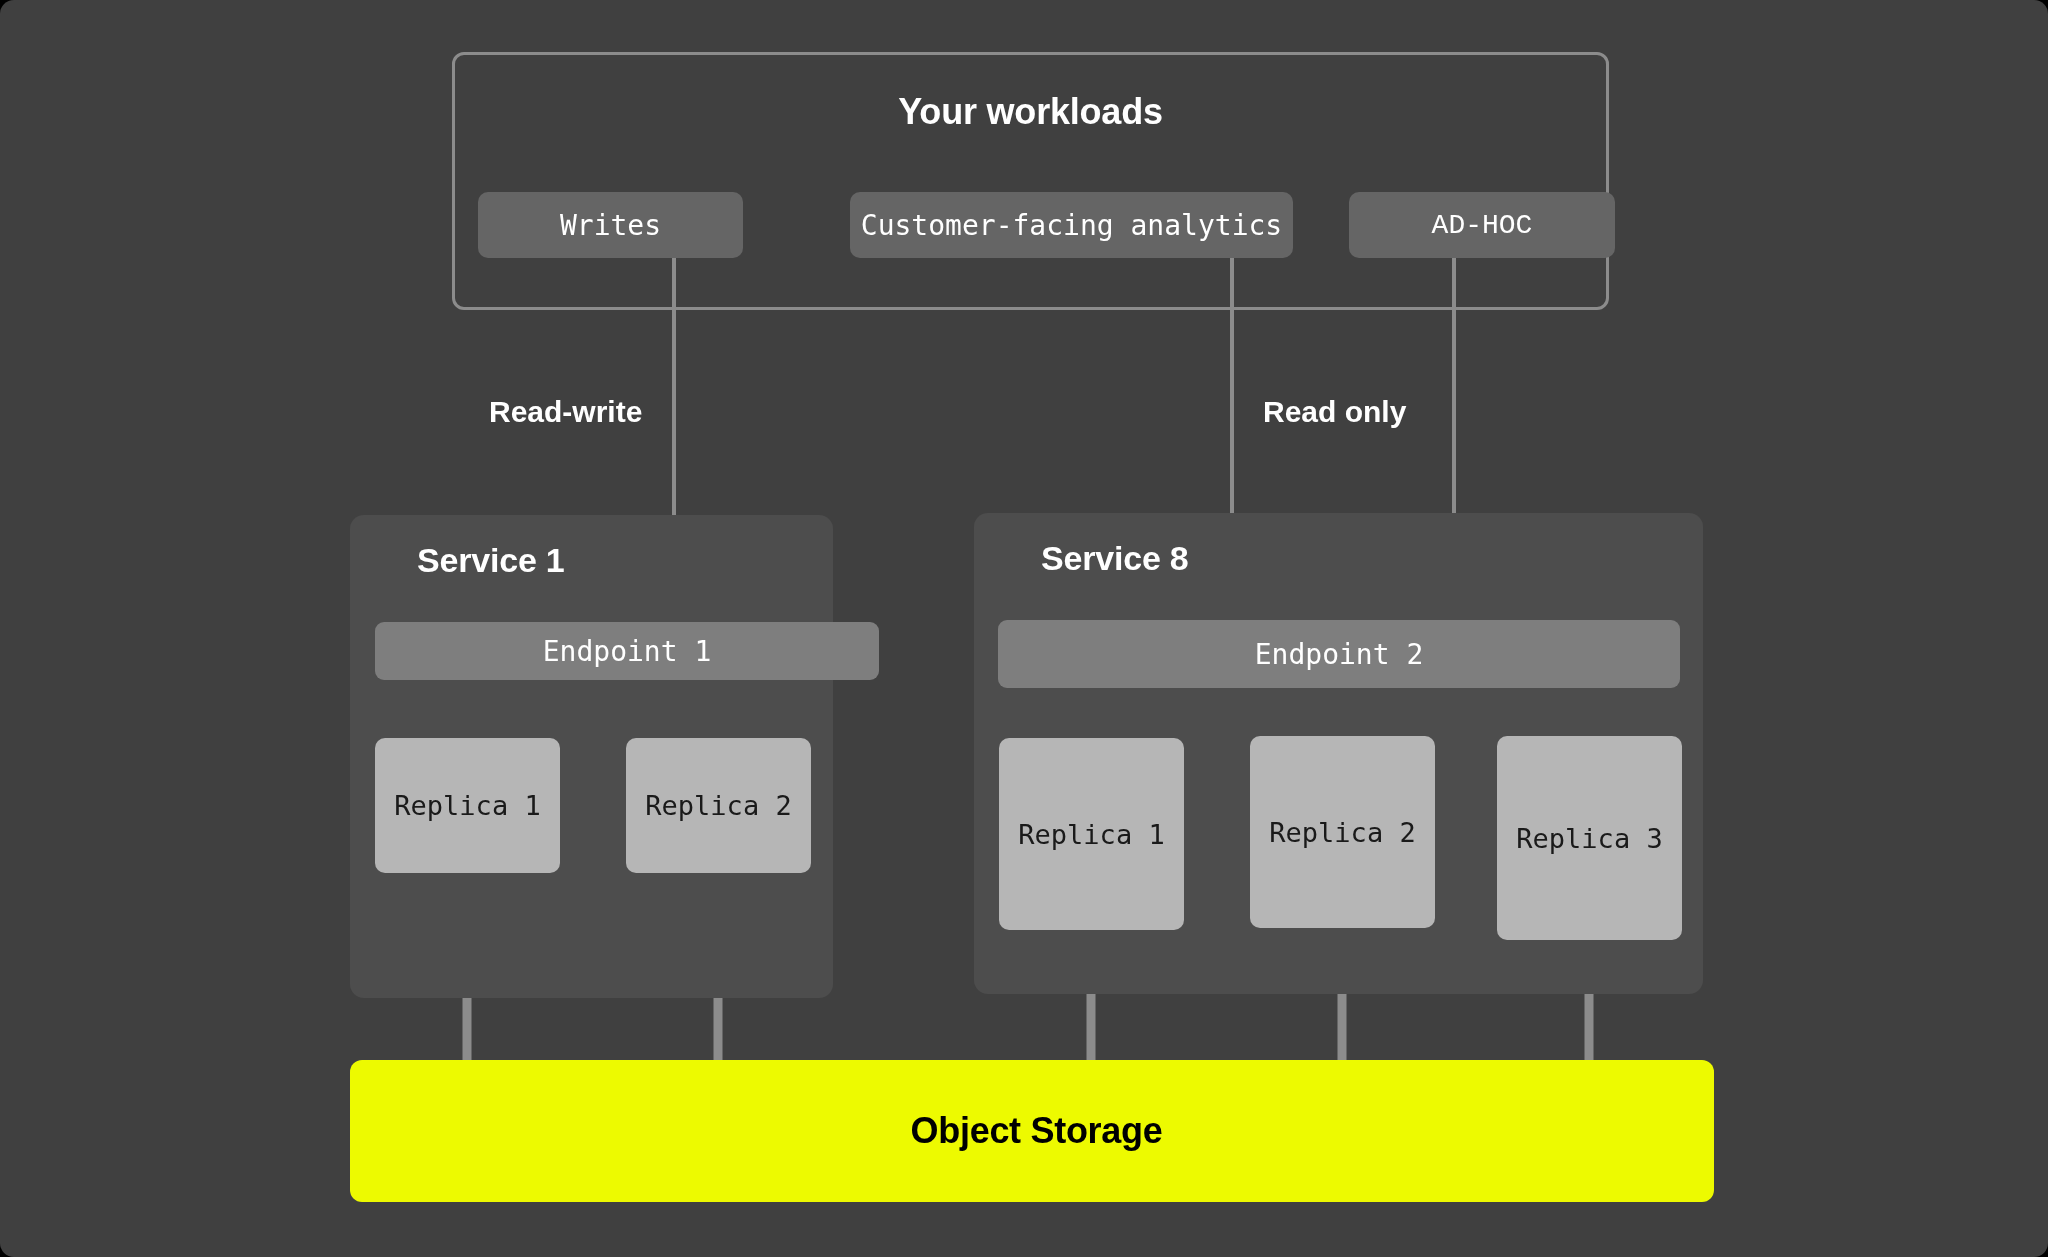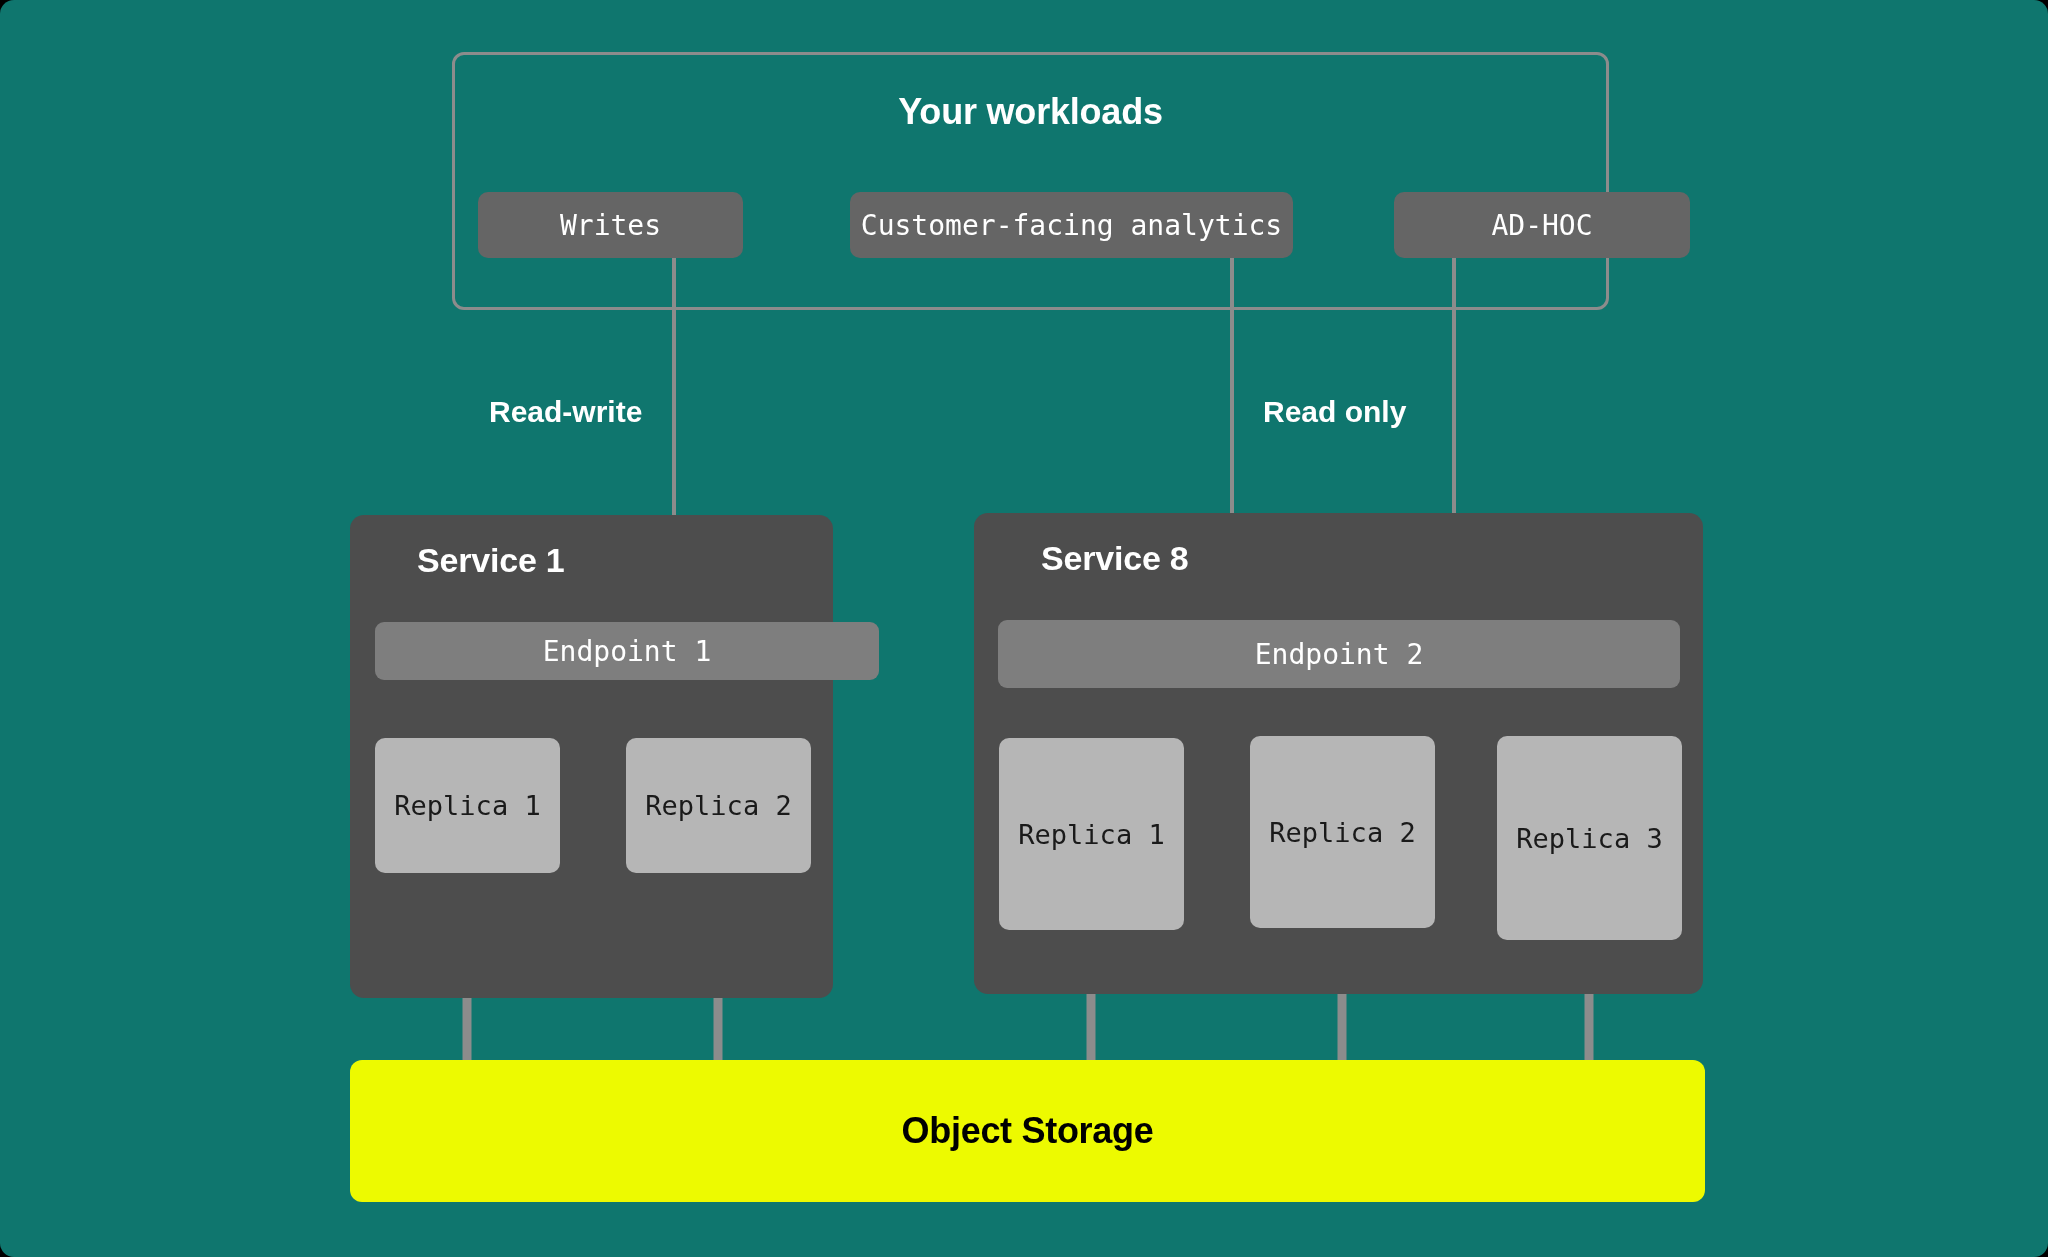--- a/index.html
+++ b/index.html
@@ -5,21 +5,21 @@
 <style>
   html, body {
     margin: 0;
     padding: 0;
     background: #000000;
   }
   #canvas {
     position: relative;
     width: 2048px;
     height: 1257px;
-    background: #0f766e;
+    background: #404040;
     border-radius: 14px;
     overflow: hidden;
     font-family: "Liberation Sans", sans-serif;
     -webkit-font-smoothing: antialiased;
   }
 
   
   #wires {
     position: absolute;
     left: 0; top: 0;
@@ -62,21 +62,21 @@
     font-family: "DejaVu Sans Mono", "Liberation Mono", monospace;
     font-size: 28px;
     display: flex;
     align-items: center;
     justify-content: center;
     box-sizing: border-box;
     z-index: 2;
   }
   .wl-writes   { left: 478px;  width: 265px; }
   .wl-cfa      { left: 850px;  width: 443px; }
-  .wl-adhoc    { left: 1394px; width: 296px; }
+  .wl-adhoc    { left: 1349px; width: 266px; font-family: Liberation Mono, monospace; }
 
   
   .edge-label {
     position: absolute;
     color: #ffffff;
     font-size: 30px;
     font-weight: bold;
     white-space: nowrap;
     z-index: 2;
   }
@@ -148,20 +148,21 @@
     background: #edfa00;
     border-radius: 12px;
     display: flex;
     align-items: center;
     justify-content: center;
     color: #000000;
     font-size: 36px;
     font-weight: bold;
     letter-spacing: -0.3px;
     z-index: 4;
+    padding-left: 9px;
   }
 </style>
 </head>
 <body>
 
 <div id="canvas">
 
   <svg id="wires" viewBox="0 0 2048 1257" width="2048" height="1257">
     <defs>
       <marker id="arrowhead" markerWidth="10" markerHeight="8" refX="4.6" refY="4" orient="auto" markerUnits="userSpaceOnUse">

